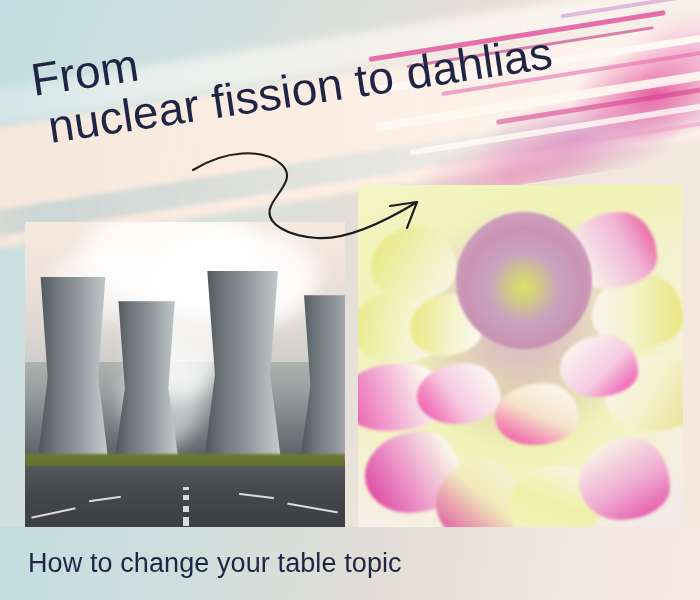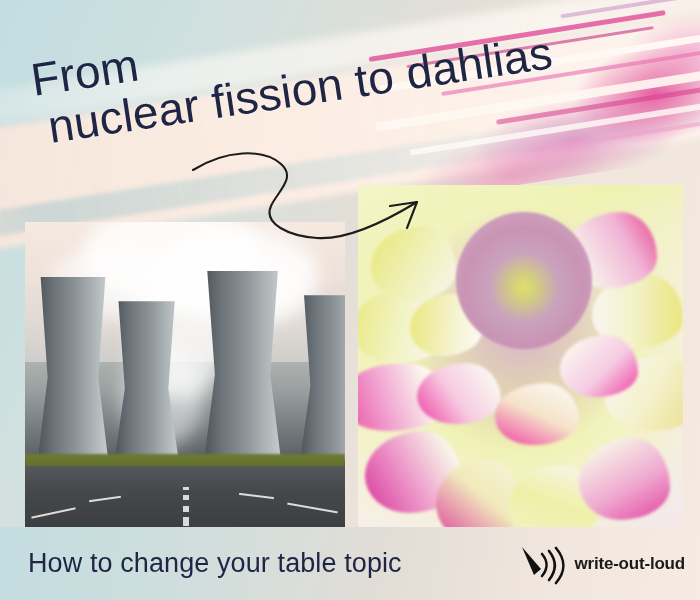--- a/index.html
+++ b/index.html
@@ -201,24 +201,15 @@
     <div class="petal" style="left:42%; top:58%; width:26%;height:18%;background:linear-gradient(25deg,#ef40a1 0%,#f5e3c9 50%,#fbf8f2 92%);"></div>
     <div class="petal" style="left:62%; top:44%; width:24%;height:18%;background:linear-gradient(-45deg,#ec3d9e 0%,#f5cbe3 42%,#fbf7f0 88%);"></div>
     <div class="petal" style="left:16%; top:32%; width:22%;height:18%;background:linear-gradient(95deg,#ebe77d 0%,#f4f2c8 55%,#fbf8ef 92%);"></div>
 
     <div class="center-disk"></div>
   </div>
 
   <div class="bottombar">
     <div class="caption">How to change your table topic</div>
 
-    <div class="logo">
-      <svg width="52" height="44" viewBox="0 0 52 44">
-        <path d="M6,5 L25,27 L18,33 Z" fill="#111111"></path>
-        <path d="M26,12 C32,19 32,27 26,34" fill="none" stroke="#111111" stroke-width="2.6" stroke-linecap="round"></path>
-        <path d="M33,9  C41,19 41,28 33,38" fill="none" stroke="#111111" stroke-width="2.6" stroke-linecap="round"></path>
-        <path d="M40,6  C50,18 50,29 40,41" fill="none" stroke="#111111" stroke-width="2.6" stroke-linecap="round"></path>
-      </svg>
-      <span class="logo-text">write-out-loud</span>
-    </div>
   </div>
 
 </div>
 
 </body></html>

